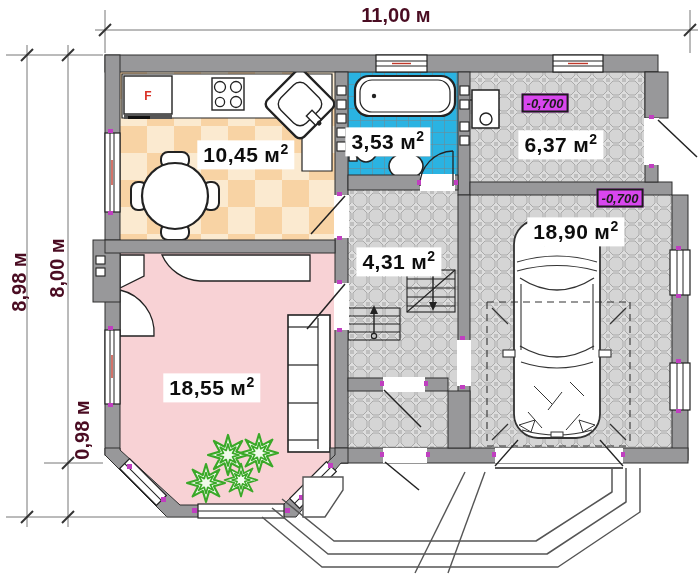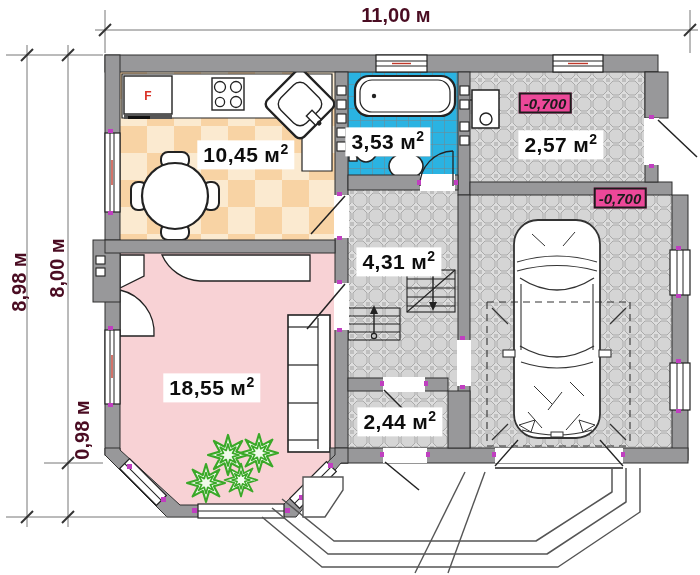--- a/index.html
+++ b/index.html
@@ -5,23 +5,23 @@
   html,body{margin:0;padding:0;background:#fff;}
   .stage{position:relative;width:700px;height:575px;background:#ffffff;overflow:hidden;
          font-family:"Liberation Sans",sans-serif;}
   .stage svg{position:absolute;left:0;top:0;}
   .overlay{position:absolute;left:0;top:0;width:700px;height:575px;pointer-events:none;}
   .area-label{position:absolute;transform:translate(-50%,-50%);background:#fff;
       padding:1px 6px;font-weight:bold;font-size:21px;color:#0d0d0d;white-space:nowrap;
       letter-spacing:.5px;line-height:1.25;}
   .area-label .u{margin-left:6px;}
   .area-label sup{font-size:14px;}
-  .elev-label{position:absolute;transform:translate(-50%,-50%);background:#ec4899;
+  .elev-label{position:absolute;transform:translate(-50%,-50%);background:#d946ef;
       border:2px solid #1c1c1c;padding:0 3px;font-weight:bold;font-style:italic;
-      font-size:15px;color:#1c1c1c;white-space:nowrap;}
+      font-size:13px;color:#1c1c1c;white-space:nowrap;}
   .dim{position:absolute;font-weight:bold;font-size:20px;color:#4a0c22;white-space:nowrap;}
   .dim.h{transform:translate(-50%,-50%);}
   .dim.v{transform:translate(-50%,-50%) rotate(-90deg);}
   .fridge-label{position:absolute;transform:translate(-50%,-50%);font-weight:bold;
       font-size:12px;color:#d93025;}
 </style>
 </head>
 <body>
 
 <div class="stage">
@@ -375,29 +375,29 @@
 
   <div class="fridge-label" style="left:148px;top:96px">F</div>
 
   <div class="area-label" style="left:246px;top:155px">
     <span>10,45</span><span class="u">м</span><sup>2</sup>
   </div>
   <div class="area-label" style="left:388px;top:142px">
     <span>3,53</span><span class="u">м</span><sup>2</sup>
   </div>
   <div class="area-label" style="left:561px;top:145px">
-    <span>2,57</span><span class="u">м</span><sup>2</sup>
+    <span>6,37</span><span class="u">м</span><sup>2</sup>
   </div>
   <div class="area-label" style="left:399px;top:262px">
     <span>4,31</span><span class="u">м</span><sup>2</sup>
   </div>
+  <div class="area-label" style="left:576px;top:232px">
+    <span>18,90</span><span class="u">м</span><sup>2</sup>
+  </div>
   <div class="area-label" style="left:212px;top:388px">
     <span>18,55</span><span class="u">м</span><sup>2</sup>
-  </div>
-  <div class="area-label" style="left:400px;top:422px">
-    <span>2,44</span><span class="u">м</span><sup>2</sup>
   </div>
 
   <div class="elev-label" style="left:545px;top:103px">-0,700</div>
   <div class="elev-label" style="left:620px;top:198px">-0,700</div>
 </div>
 
 </div>
 
 </body></html>

